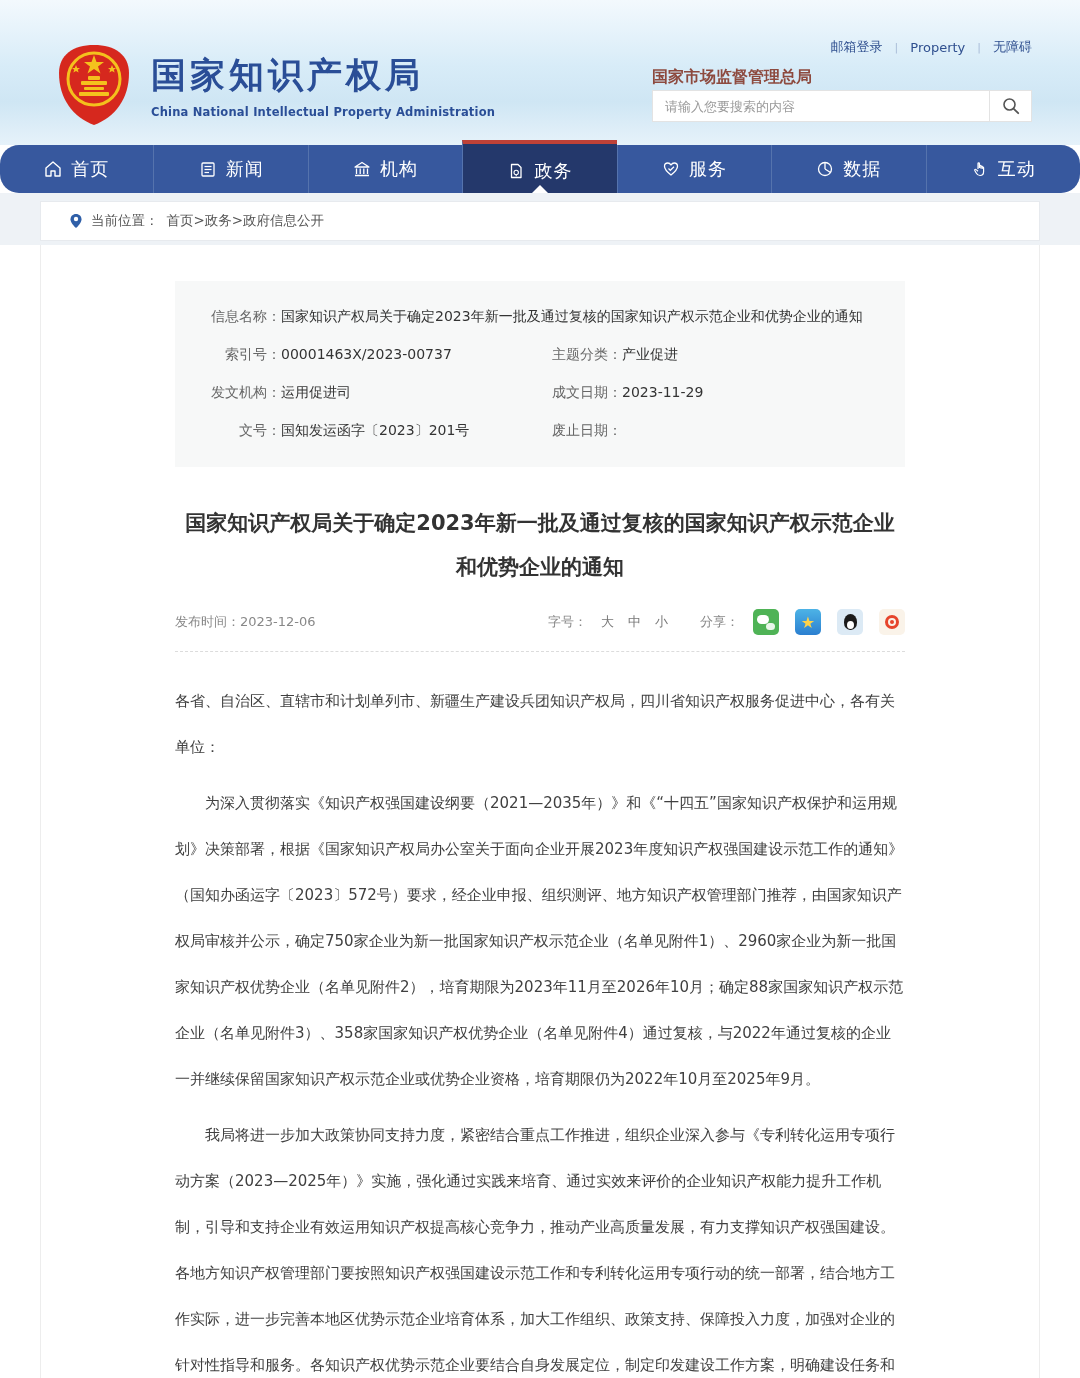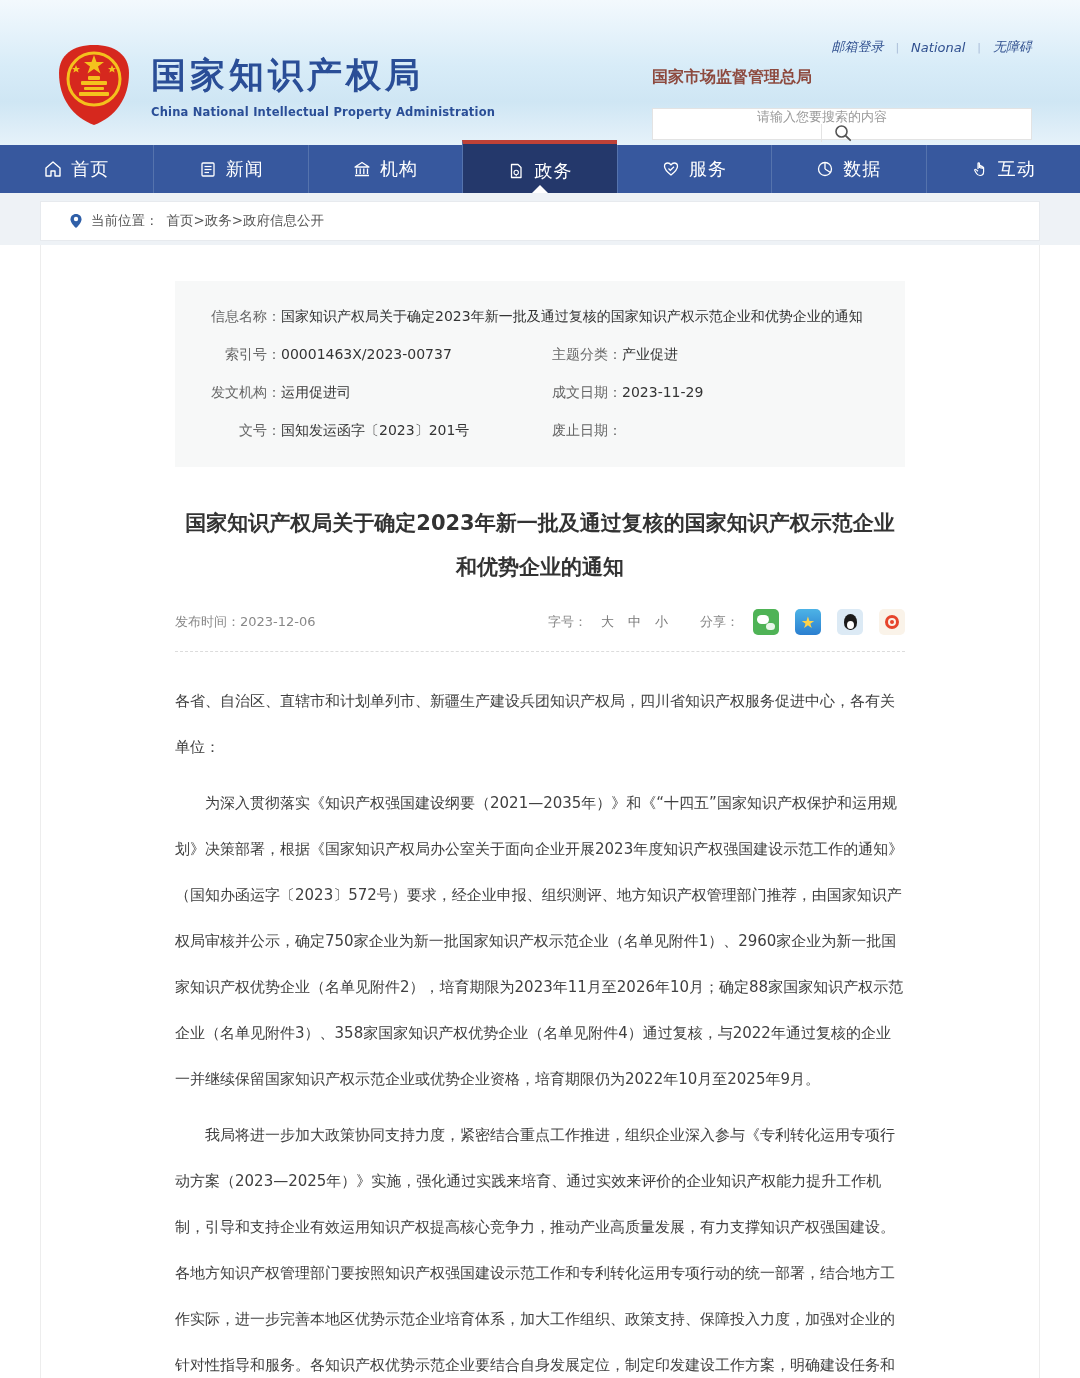--- a/index.html
+++ b/index.html
@@ -14,28 +14,28 @@
     background:linear-gradient(180deg,#f3f9fd 0%,#d8ecf8 45%,#cfe6f4 70%,#e6f2fa 100%);
   }
   .brand { position:absolute; left:55px; top:43px; display:flex; align-items:center; }
   .emblem { width:78px; height:84px; flex:0 0 auto; }
   .brand-text { margin-left:18px; }
   .brand-cn { font-size:35px; font-weight:bold; color:#2a4e97; letter-spacing:4px; }
   .brand-en { font-size:11.5px; font-weight:bold; color:#2a4e97; margin-top:6px; letter-spacing:.2px; }
   .header-right { position:absolute; right:48px; top:38px; width:380px; }
   .top-links { display:flex; justify-content:flex-end; gap:12px; font-size:13px; color:#2f4f8f; align-items:center; }
   .top-links .sep { color:#a9bcd8; font-size:11px; }
-  .top-links span[data-interactable="true"] { cursor:pointer;font-style:italic; }
+  .top-links span[data-interactable="true"] { cursor:pointer; }
   .related-orgs { margin-top:10px; color:#8d4a3f; font-size:16px; line-height:21px; font-weight:bold; }
-  .search-bar { margin-top:21px; height:32px; background:#fff; border:1px solid #e3e3e3; display:flex; align-items:center;flex-direction:column; }
+  .search-bar { margin-top:3px; height:32px; background:#fff; border:1px solid #e3e3e3; display:flex; align-items:center; }
   .search-input { flex:1; border:none; outline:none; font-size:13px; color:#333; padding:0 12px; height:100%; background:transparent; font-family:inherit; }
   .search-input::placeholder { color:#9a9a9a; }
   .search-btn { width:42px; height:100%; border:none; background:transparent; border-left:1px solid #e3e3e3; cursor:pointer; display:flex; align-items:center; justify-content:center; }
   
-  .main-nav { height:48px; background:#37589e; display:flex; position:relative; }
+  .main-nav { height:48px; background:#37589e; display:flex; position:relative;border-radius:19px; }
   .nav-item {
     flex:1; display:flex; align-items:center; justify-content:center; gap:9px;
     color:#fff; font-size:18px; cursor:pointer; position:relative; letter-spacing:1px;
   }
   .nav-item + .nav-item { border-left:1px solid #5573ad; }
   .nav-item.active {
     background:#24386b; margin-top:-5px; padding-top:5px; border-top:4px solid #bf4238;
   }
   .nav-item.active::after {
     content:""; position:absolute; bottom:0; left:50%; margin-left:-8px;
@@ -111,21 +111,21 @@
     <div class="brand-text" data-interactable="false">
       <div class="brand-cn" data-interactable="false">国家知识产权局</div>
       <div class="brand-en" data-interactable="false">China National Intellectual Property Administration</div>
     </div>
   </div>
 
   <div class="header-right" data-interactable="false">
     <div class="top-links" data-interactable="false">
       <span data-interactable="true">邮箱登录</span>
       <span class="sep" data-interactable="false">|</span>
-      <span data-interactable="true">National</span>
+      <span data-interactable="true">Property</span>
       <span class="sep" data-interactable="false">|</span>
       <span data-interactable="true">无障碍</span>
     </div>
     <div class="related-orgs" data-interactable="false">
       <div data-interactable="true">国家市场监督管理总局</div>
     </div>
     <div class="search-bar" data-interactable="false">
       <input class="search-input" data-interactable="true" placeholder="请输入您要搜索的内容" style="">
       <button class="search-btn" data-interactable="true">
         <svg width="18" height="18" viewBox="0 0 18 18" data-interactable="false">

